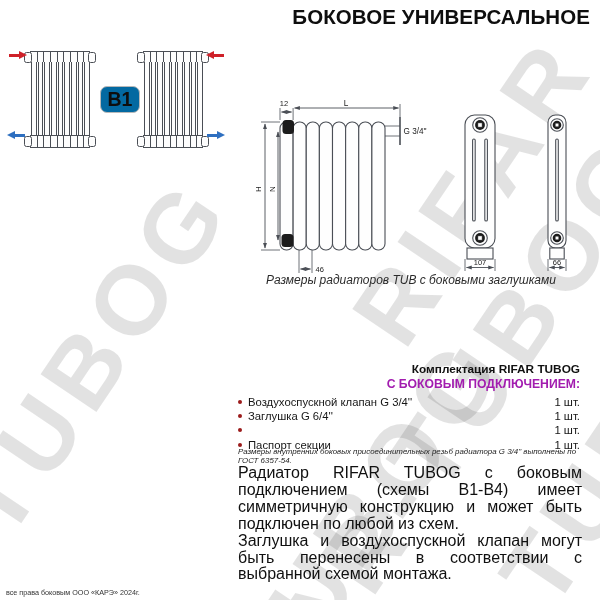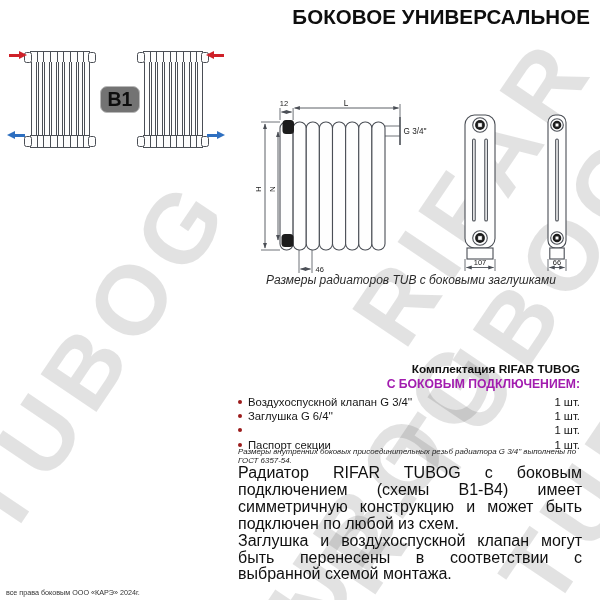--- a/index.html
+++ b/index.html
@@ -27,21 +27,21 @@
   .rad{position:absolute;top:0;width:66px;height:97px;}
   .rad-band{position:absolute;left:3px;right:3px;height:11px;border:1px solid #4a4e55;
             background:repeating-linear-gradient(to right,#fdfdfd 0 5.78px,#4a4e55 5.78px 6.67px);}
   .rad-band.top{top:0;} .rad-band.bot{bottom:0;}
   .rad-tubes{position:absolute;left:3px;right:3px;top:11px;bottom:11px;
              background:repeating-linear-gradient(to right,#ffffff 0 1px,#4a4e55 1px 1.9px,#fdfdfd 1.9px 5.78px,#4a4e55 5.78px 6.67px);}
   .rad-cap{position:absolute;width:6px;height:9px;background:#fdfdfd;border:1px solid #4a4e55;border-radius:2.5px;}
   .cap-tl{left:-3px;top:1px;} .cap-tr{right:-3px;top:1px;}
   .cap-bl{left:-3px;bottom:1px;} .cap-br{right:-3px;bottom:1px;}
 
-  .scheme-label{position:absolute;left:100px;top:35px;width:38px;height:25px;background:#737373;
+  .scheme-label{position:absolute;left:100px;top:35px;width:38px;height:25px;background:#0369a1;
                 border:1px solid #b9b9b9;border-radius:7px;font-weight:bold;font-size:19.5px;
                 text-align:center;line-height:25px;color:#0e0e0e;}
 
   .arr{position:absolute;width:18px;height:9px;}
   .arr.red{color:#cf2129;} .arr.blue{color:#2e6fc0;}
   .arr::before{content:"";position:absolute;top:3.4px;height:2.2px;background:currentColor;left:0;width:11px;}
   .arr::after{content:"";position:absolute;top:0;right:0;width:0;height:0;
               border-top:4.5px solid transparent;border-bottom:4.5px solid transparent;border-left:8px solid currentColor;}
   .arr.left::before{left:7px;}
   .arr.left::after{right:auto;left:0;border-left:none;border-right:8px solid currentColor;}

